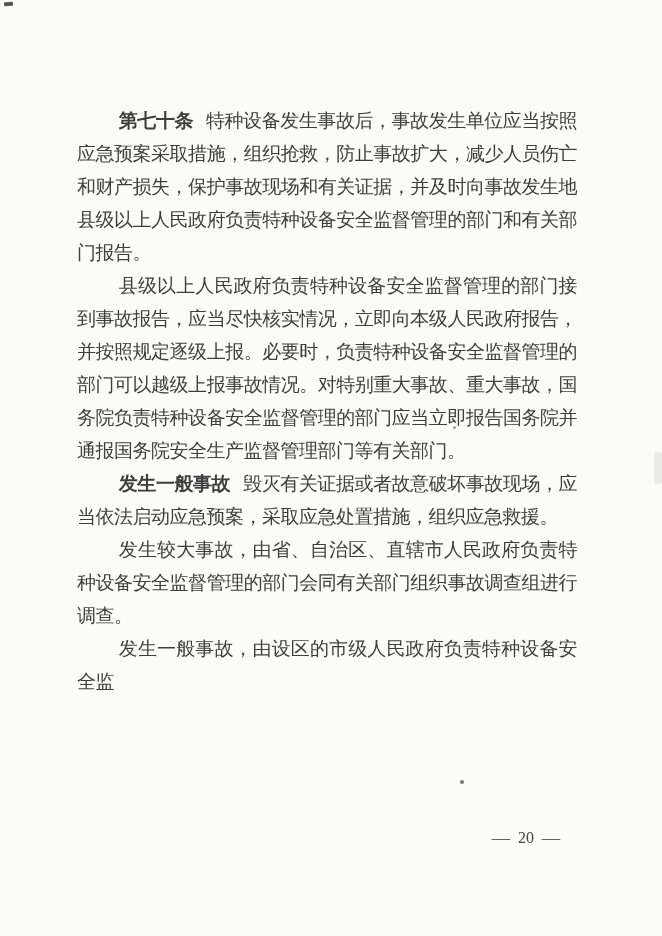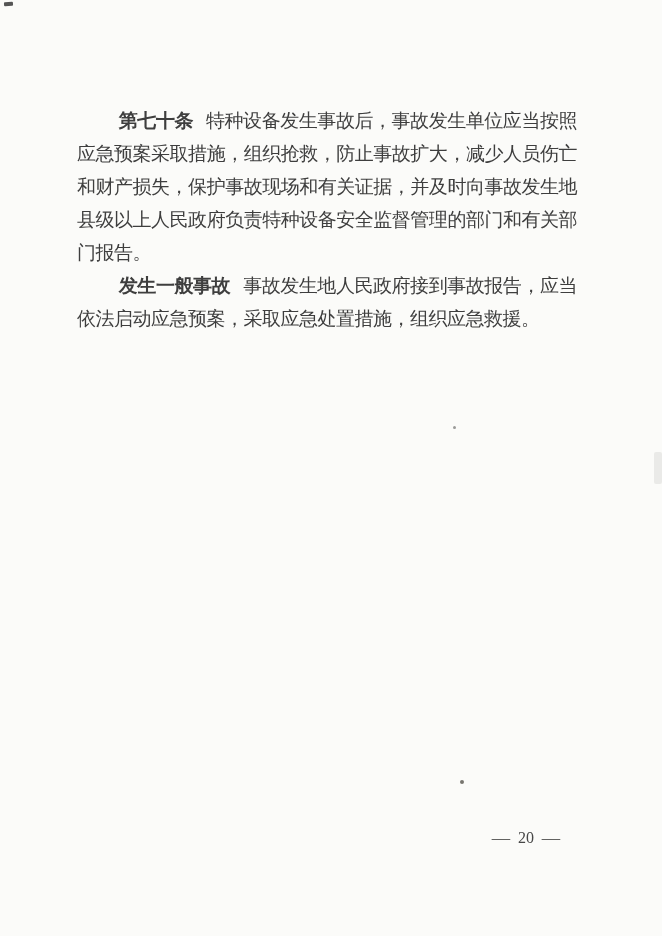--- a/index.html
+++ b/index.html
@@ -85,27 +85,30 @@
 <div class="page">
 
   <div class="artifact artifact-tl"></div>
   <div class="artifact artifact-edge"></div>
   <div class="artifact artifact-dot-1"></div>
   <div class="artifact artifact-dot-2"></div>
 
   <main class="text-block">
   <p class="para"><b class="term">第七十条</b><span class="ptext">特种设备发生事故后，事故发生单位应当按照应急预案采取措施，组织抢救，防止事故扩大，减少人员伤亡和财产损失，保护事故现场和有关证据，并及时向事故发生地县级以上人民政府负责特种设备安全监督管理的部门和有关部门报告。</span></p>
 
+  <p class="para"><span class="ptext">县级以上人民政府负责特种设备安全监督管理的部门接到事故报告，应当尽快核实情况，立即向本级人民政府报告，并按照规定逐级上报。必要时，负责特种设备安全监督管理的部门可以越级上报事故情况。对特别重大事故、重大事故，国务院负责特种设备安全监督管理的部门应当立即报告国务院并通报国务院安全生产监督管理部门等有关部门。</span></p>
 
 
-  <p class="para"><b class="term">发生一般事故</b><span class="ptext">事故发生地人民政府接到事故报告，应当依法启动应急预案，采取应急处置措施，组织应急救援。</span></p>
+  <p class="para"><b class="term">发生一般事故</b><span class="ptext">毁灭有关证据或者故意破坏事故现场，应当依法启动应急预案，采取应急处置措施，组织应急救援。</span></p>
 
 
 
+  <p class="para"><span class="ptext">发生较大事故，由省、自治区、直辖市人民政府负责特种设备安全监督管理的部门会同有关部门组织事故调查组进行调查。</span></p>
 
+  <p class="para"><span class="ptext">发生一般事故，由设区的市级人民政府负责特种设备安全监</span></p>
 </main>
 
   <div class="footer">
     <span class="dash">—</span>
     <span class="num">20</span>
     <span class="dash">—</span>
   </div>
 
 </div>
 

